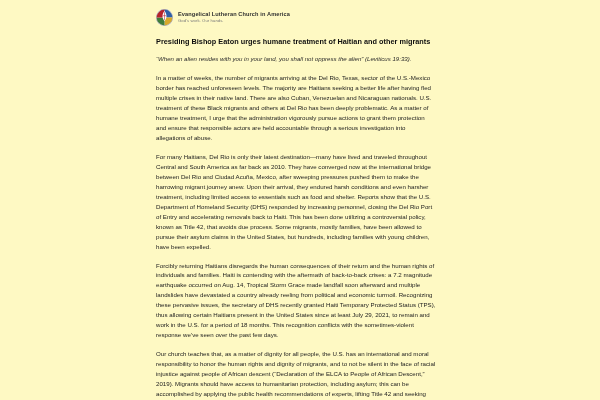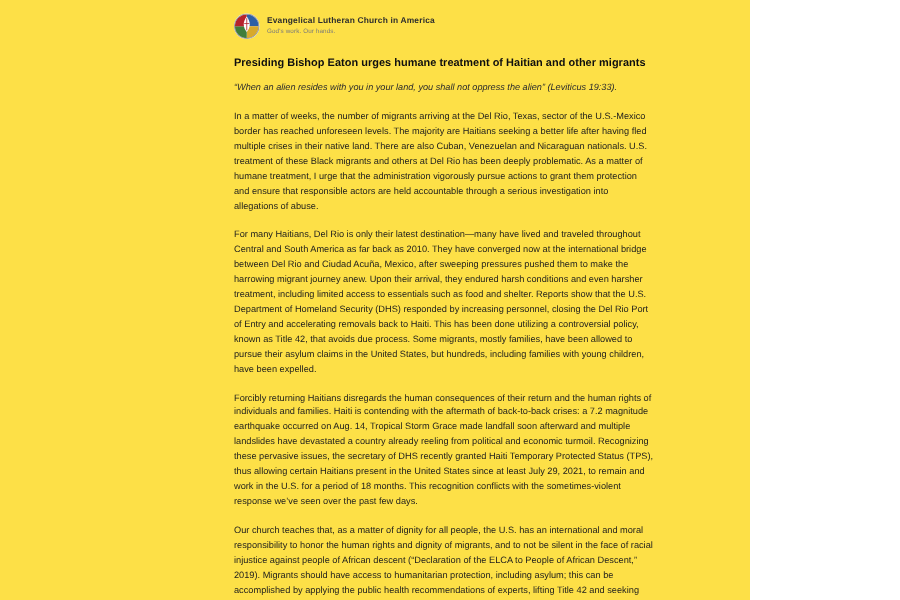--- a/index.html
+++ b/index.html
@@ -11,23 +11,23 @@
     width: 600px;
     height: 400px;
     overflow: hidden;
     font-family: "Liberation Sans", sans-serif;
     color: #1a1a1a;
     -webkit-font-smoothing: antialiased;
   }
 
   .page {
     position: relative;
-    width: 500px;
+    width: 600px;
     height: 400px;
-    background: #fde047;
+    background: #fef9c3;
   }
 
   .content-column {
     position: absolute;
     left: 156px;
     top: 0;
     width: 280px;
   }
 
   

